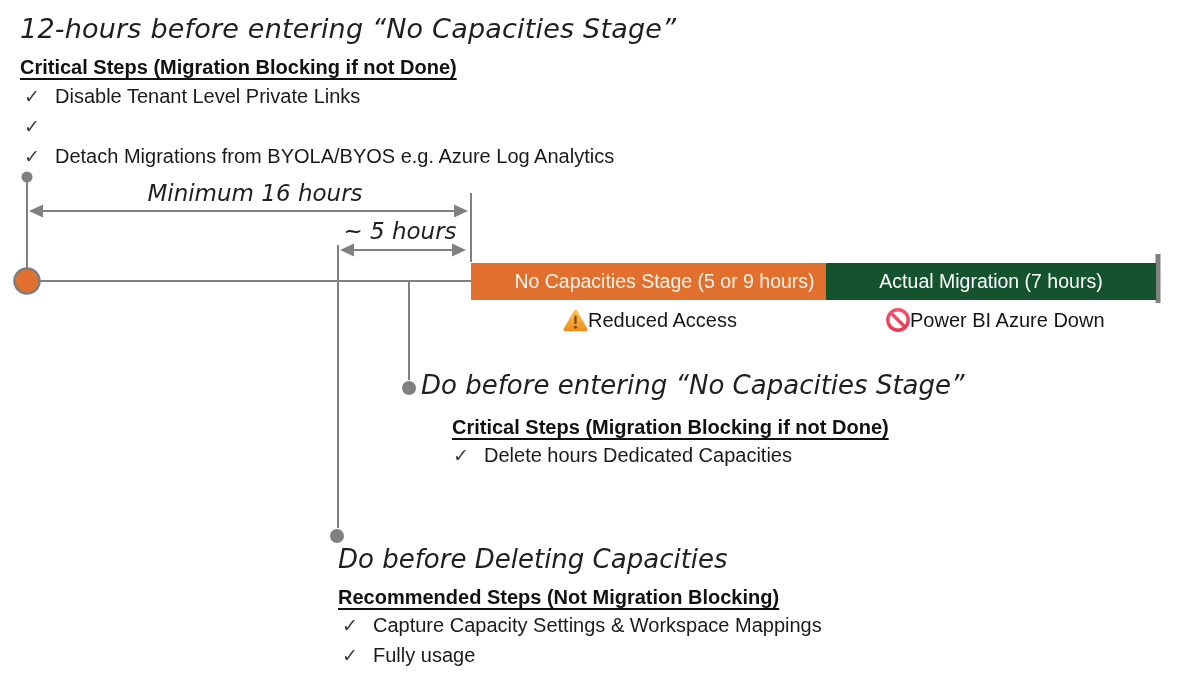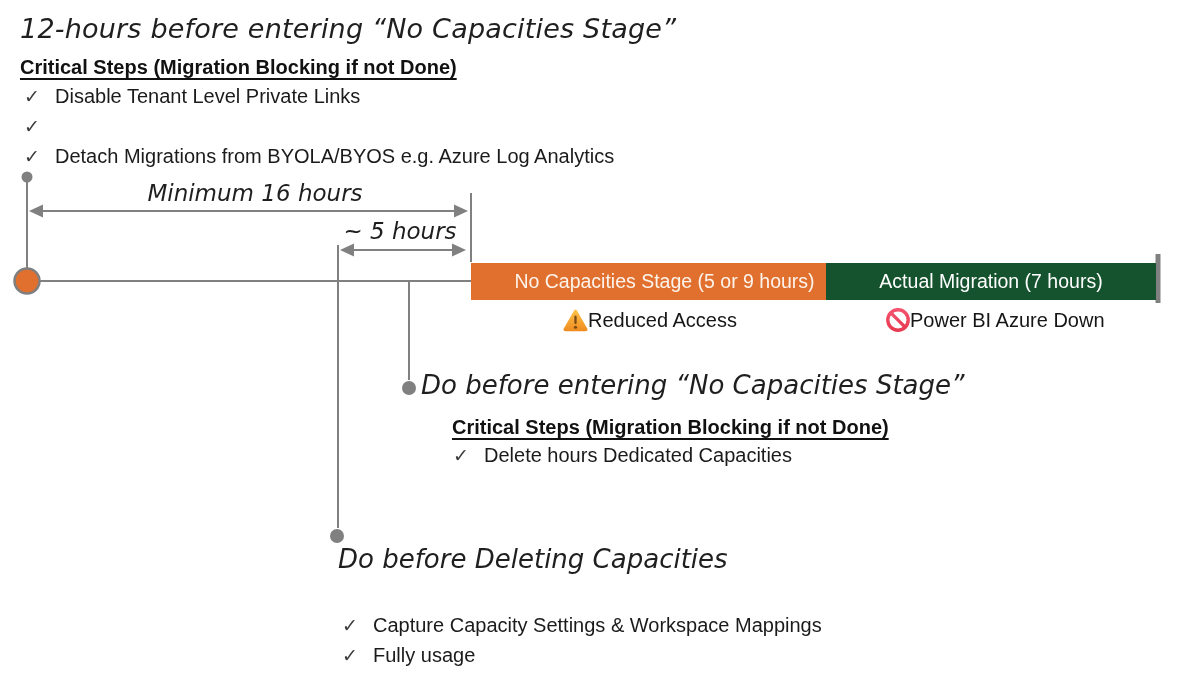--- a/index.html
+++ b/index.html
@@ -142,20 +142,21 @@
   <div class="abs hand title-mid">Do before entering “No Capacities Stage”</div>
   <div class="abs section-heading h-mid">Critical Steps (Migration Blocking if not Done)</div>
   <div class="abs check-list cl-mid">
     <div class="check-row">
       <span class="checkmark">✓</span>
       <span>Delete hours Dedicated Capacities</span>
     </div>
   </div>
 
   <div class="abs hand title-bottom">Do before Deleting Capacities</div>
+  <div class="abs section-heading h-bottom">Recommended Steps (Not Migration Blocking)</div>
   <div class="abs check-list cl-bottom">
     <div class="check-row">
       <span class="checkmark">✓</span>
       <span>Capture Capacity Settings &amp; Workspace Mappings</span>
     </div>
     <div class="check-row">
       <span class="checkmark">✓</span>
       <span>Fully usage</span>
     </div>
   </div>

